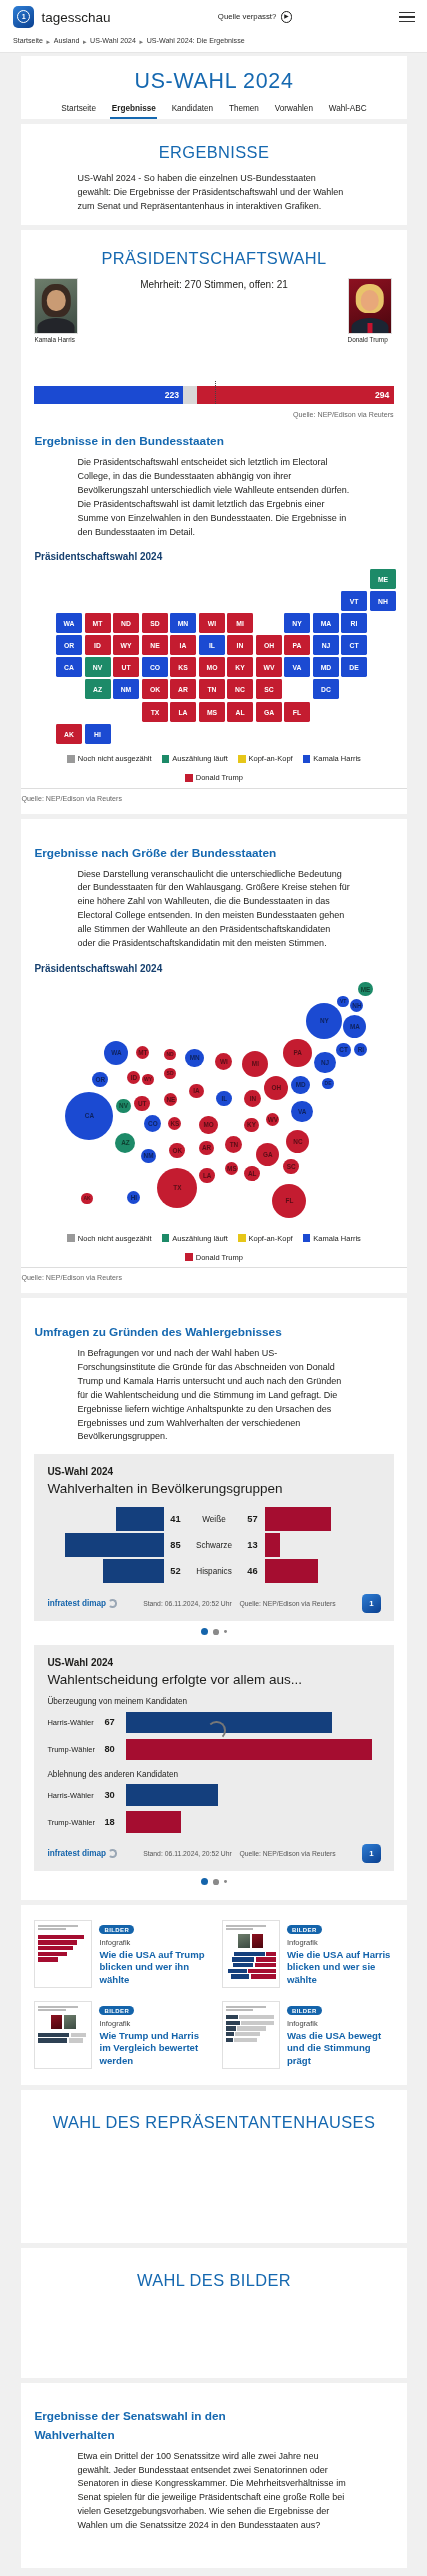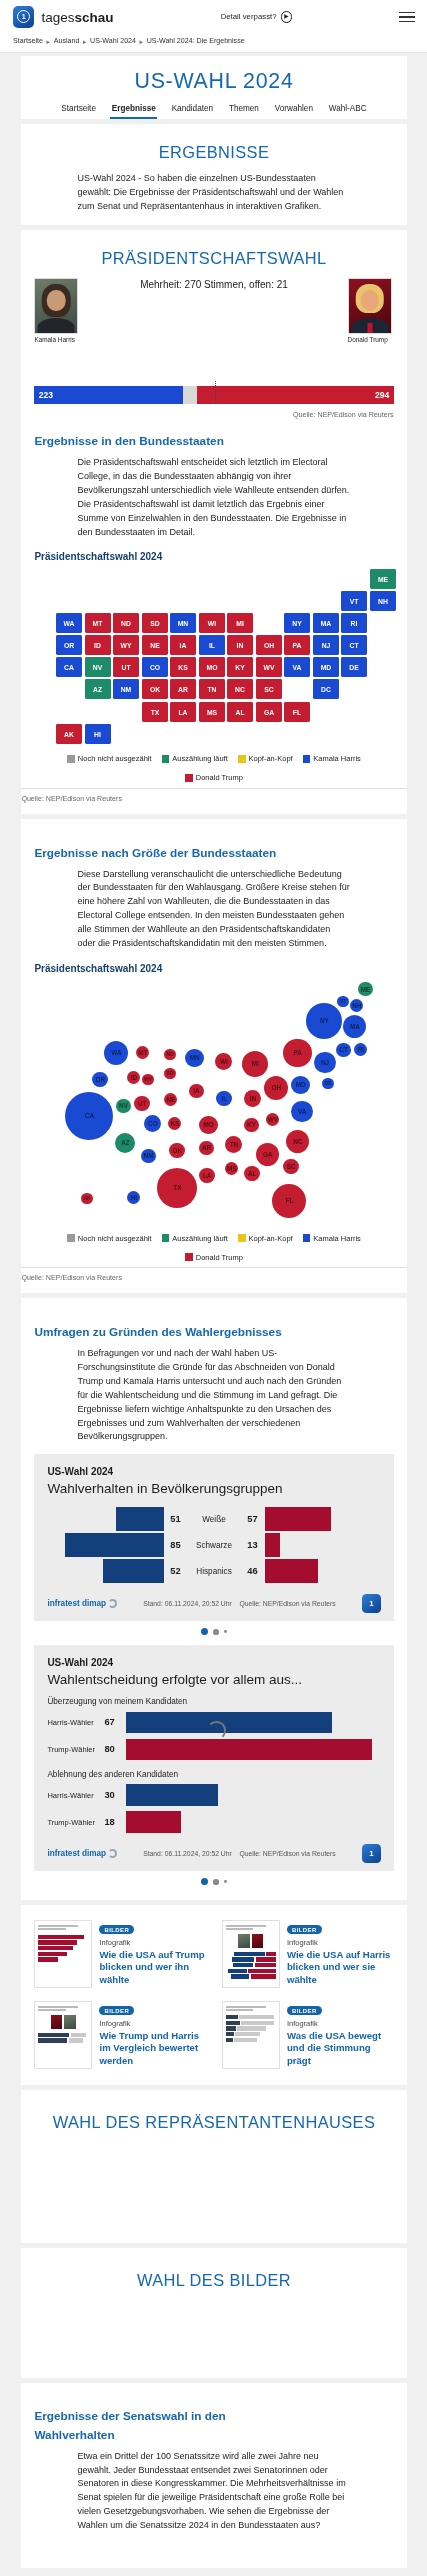--- a/index.html
+++ b/index.html
@@ -8,21 +8,21 @@
     --pdem:#143f7d; --prep:#a50d30; --ink:#1d1d1b; --muted:#666;
   }
   *{box-sizing:border-box;margin:0;padding:0}
   body{width:428px;font-family:"Liberation Sans",sans-serif;background:var(--bg);color:var(--ink)}
   .page{width:428px}
   
   .topbar{background:#fff;height:34px;display:flex;align-items:center;padding:0 13px;gap:7.1px}
   .tslogo{width:21.4px;height:21.4px;border-radius:5px;background:linear-gradient(145deg,#2f7fd6,#0a3f8f);display:flex;align-items:center;justify-content:center;flex:0 0 auto}
   .tslogo .ring{width:13px;height:13px;border-radius:50%;border:1.4px solid #fff;display:flex;align-items:center;justify-content:center;color:#fff;font-size:7.1px;font-weight:bold}
   .tsword{font-size:13.5px;color:#1d1d1b}
-  .tsword b{font-weight:bold}
+  .tsword b{font-weight:normal}
   .sendung{margin-left:auto;margin-right:auto;display:flex;align-items:center;gap:4.3px;font-size:7.8px;color:#1d1d1b}
   .playico{width:11.4px;height:11.4px;border:1.1px solid #1d1d1b;border-radius:50%;display:flex;align-items:center;justify-content:center;font-size:5.7px;line-height:1}
   .burger{width:15.7px;display:flex;flex-direction:column;gap:2.9px;cursor:pointer}
   .burger span{height:1.4px;background:#333;display:block}
   
   .breadcrumb{background:#fff;padding:2.9px 13px 5.7px;font-size:7.1px;color:#333;border-bottom:0.7px solid #e5e5e5;display:flex;gap:3.6px;flex-wrap:wrap}
   .crumb{cursor:pointer}
   .crumb-sep{color:#777}
   main{padding:3.6px 0 0}
   .card{background:var(--card);margin:0 21.4px 5px;padding:11.4px 13px;position:relative}
@@ -126,21 +126,21 @@
 <body>
 
 <div class="page">
 
   <header class="topbar">
     <span class="tslogo">
         <span class="ring">1</span>
       </span>
     <span class="tsword"><span>tages</span><b>schau</b></span>
     <span class="sendung">
-      <span>Detail verpasst?</span>
+      <span>Quelle verpasst?</span>
       <span class="playico">▶</span>
     </span>
     <span class="burger">
         <span></span>
         <span></span>
         <span></span>
       </span>
   </header>
 
   <nav class="breadcrumb">
@@ -189,21 +189,21 @@
               <div class="hair"></div>
               <div class="face"></div>
               <div class="body"></div>
               <div class="tie"></div>
             </div>
           <div class="caption">Donald Trump</div>
         </div>
       </div>
       <div class="ebar-wrap">
         <div class="ebar">
-          <div class="seg" id="seg-dem" style="background: var(--dem); width: 41.4498%;"><span class="num">223</span></div>
+          <div class="seg" id="seg-dem" style="background: var(--dem); width: 41.4498%; text-align: right;"><span class="num">223</span></div>
           <div class="seg" id="seg-open" style="background: rgb(216, 216, 216); width: 3.90335%;"></div>
           <div class="seg" id="seg-rep" style="text-align: right; background: var(--rep); width: 54.6468%;"><span class="num">294</span></div>
         </div>
         <div class="marker" id="majority-marker" style="left: 50.1859%;"></div>
       </div>
       <div class="source right">Quelle: NEP/Edison via Reuters</div>
 
       <h3 class="subhead text-col" style="display:block">Ergebnisse in den Bundesstaaten</h3>
       <p class="text-col">Die Präsidentschaftswahl entscheidet sich letztlich im Electoral College, in das die Bundesstaaten abhängig von ihrer Bevölkerungszahl unterschiedlich viele Wahlleute entsenden dürfen. Die Präsidentschaftswahl ist damit letztlich das Ergebnis einer Summe von Einzelwahlen in den Bundesstaaten. Die Ergebnisse in den Bundesstaaten im Detail.</p>
       <div class="maplabel">Präsidentschaftswahl 2024</div>
@@ -371,21 +371,21 @@
       <p class="text-col">In Befragungen vor und nach der Wahl haben US-Forschungsinstitute die Gründe für das Abschneiden von Donald Trump und Kamala Harris untersucht und auch nach den Gründen für die Wahlentscheidung und die Stimmung im Land gefragt. Die Ergebnisse liefern wichtige Anhaltspunkte zu den Ursachen des Ergebnisses und zum Wahlverhalten der verschiedenen Bevölkerungsgruppen.</p>
 
       <div class="pollcard">
         <div class="kicker">US-Wahl 2024</div>
         <div class="polltitle">Wahlverhalten in Bevölkerungsgruppen</div>
         <div id="poll1-rows">
             <div class="r3">
               <div class="bl">
                 <div class="bar" style="background: var(--pdem); width: 41%;"></div>
               </div>
-              <div class="val">51</div>
+              <div class="val">41</div>
               <div class="cat">Weiße</div>
               <div class="val">57</div>
               <div class="bar" style="background: var(--prep); width: 57%;"></div>
             </div>
             <div class="r3">
               <div class="bl">
                 <div class="bar" style="background: var(--pdem); width: 85%;"></div>
               </div>
               <div class="val">85</div>
               <div class="cat">Schwarze</div>

